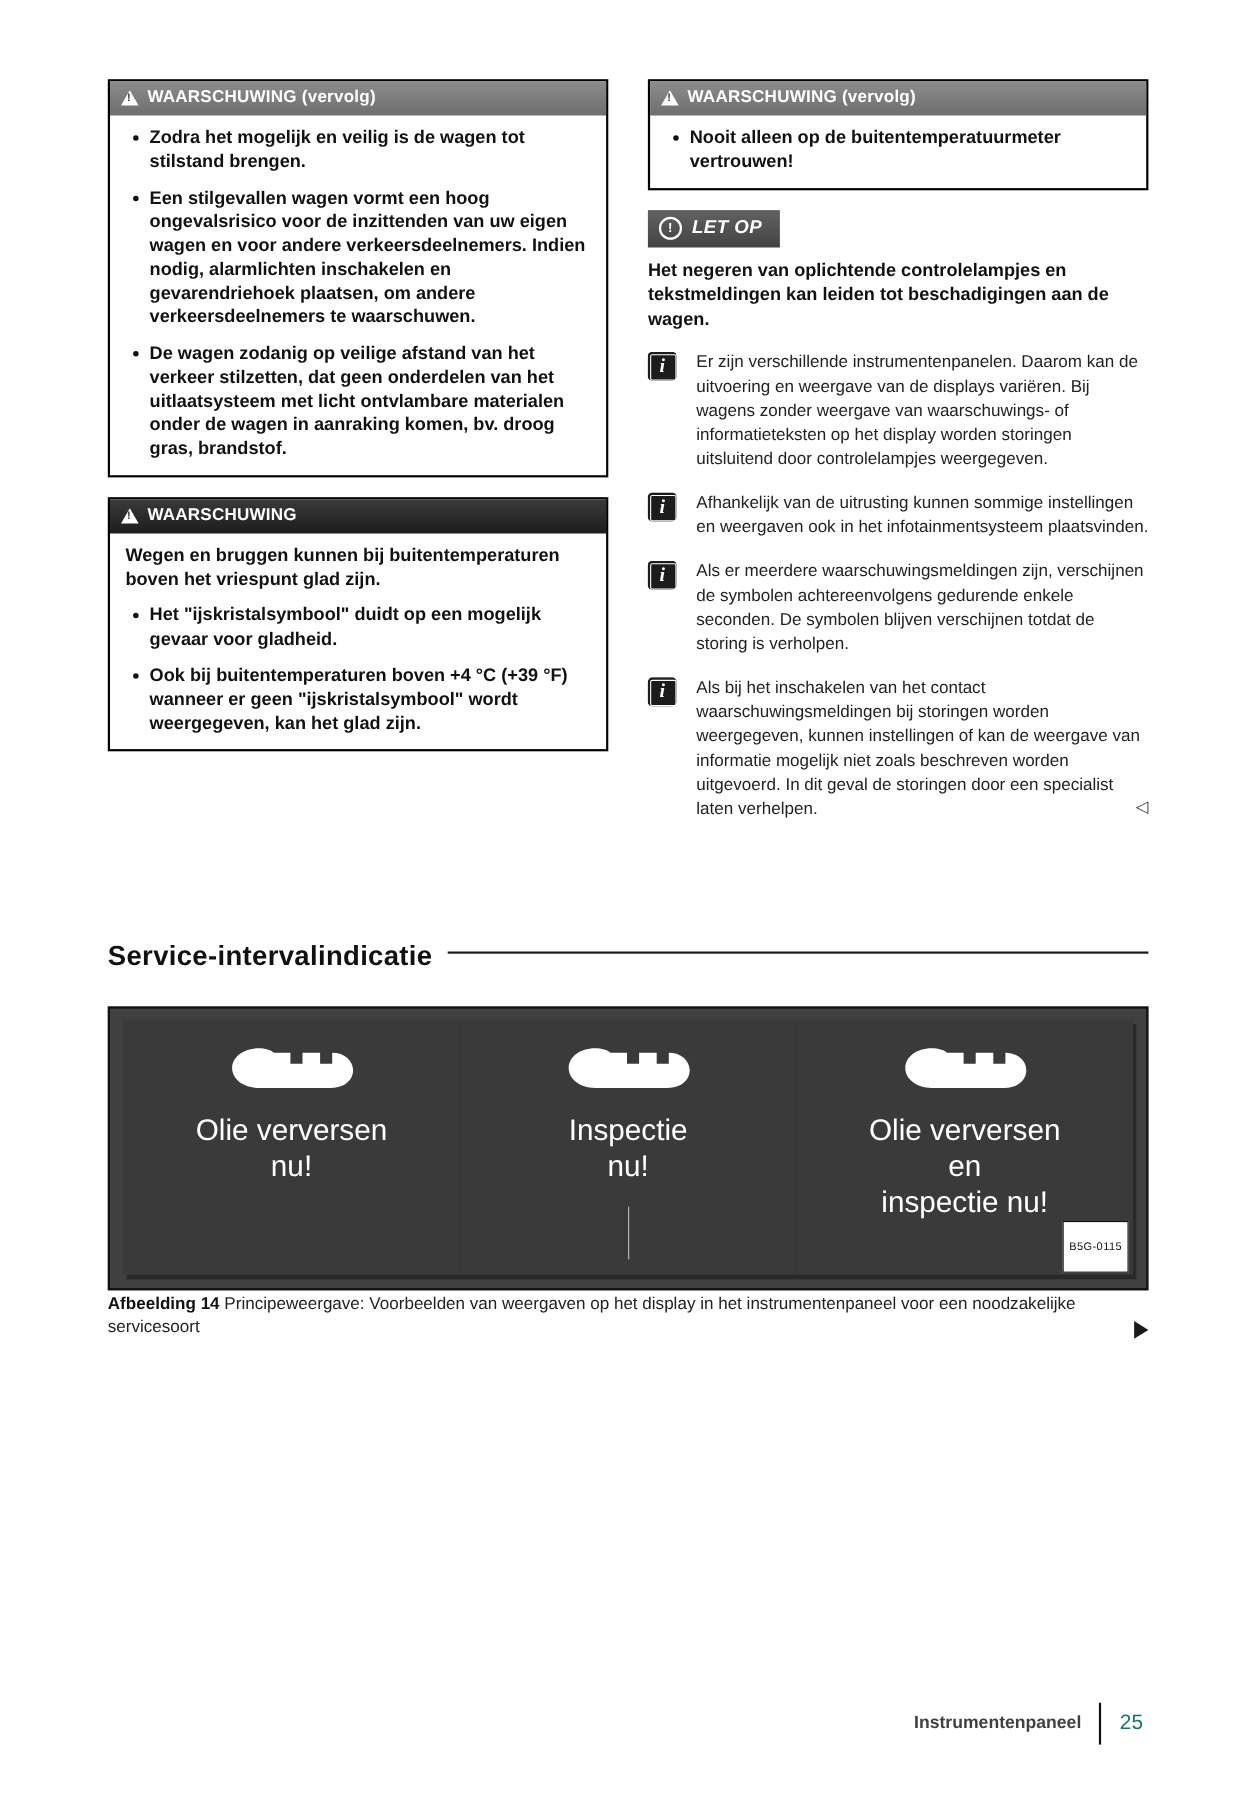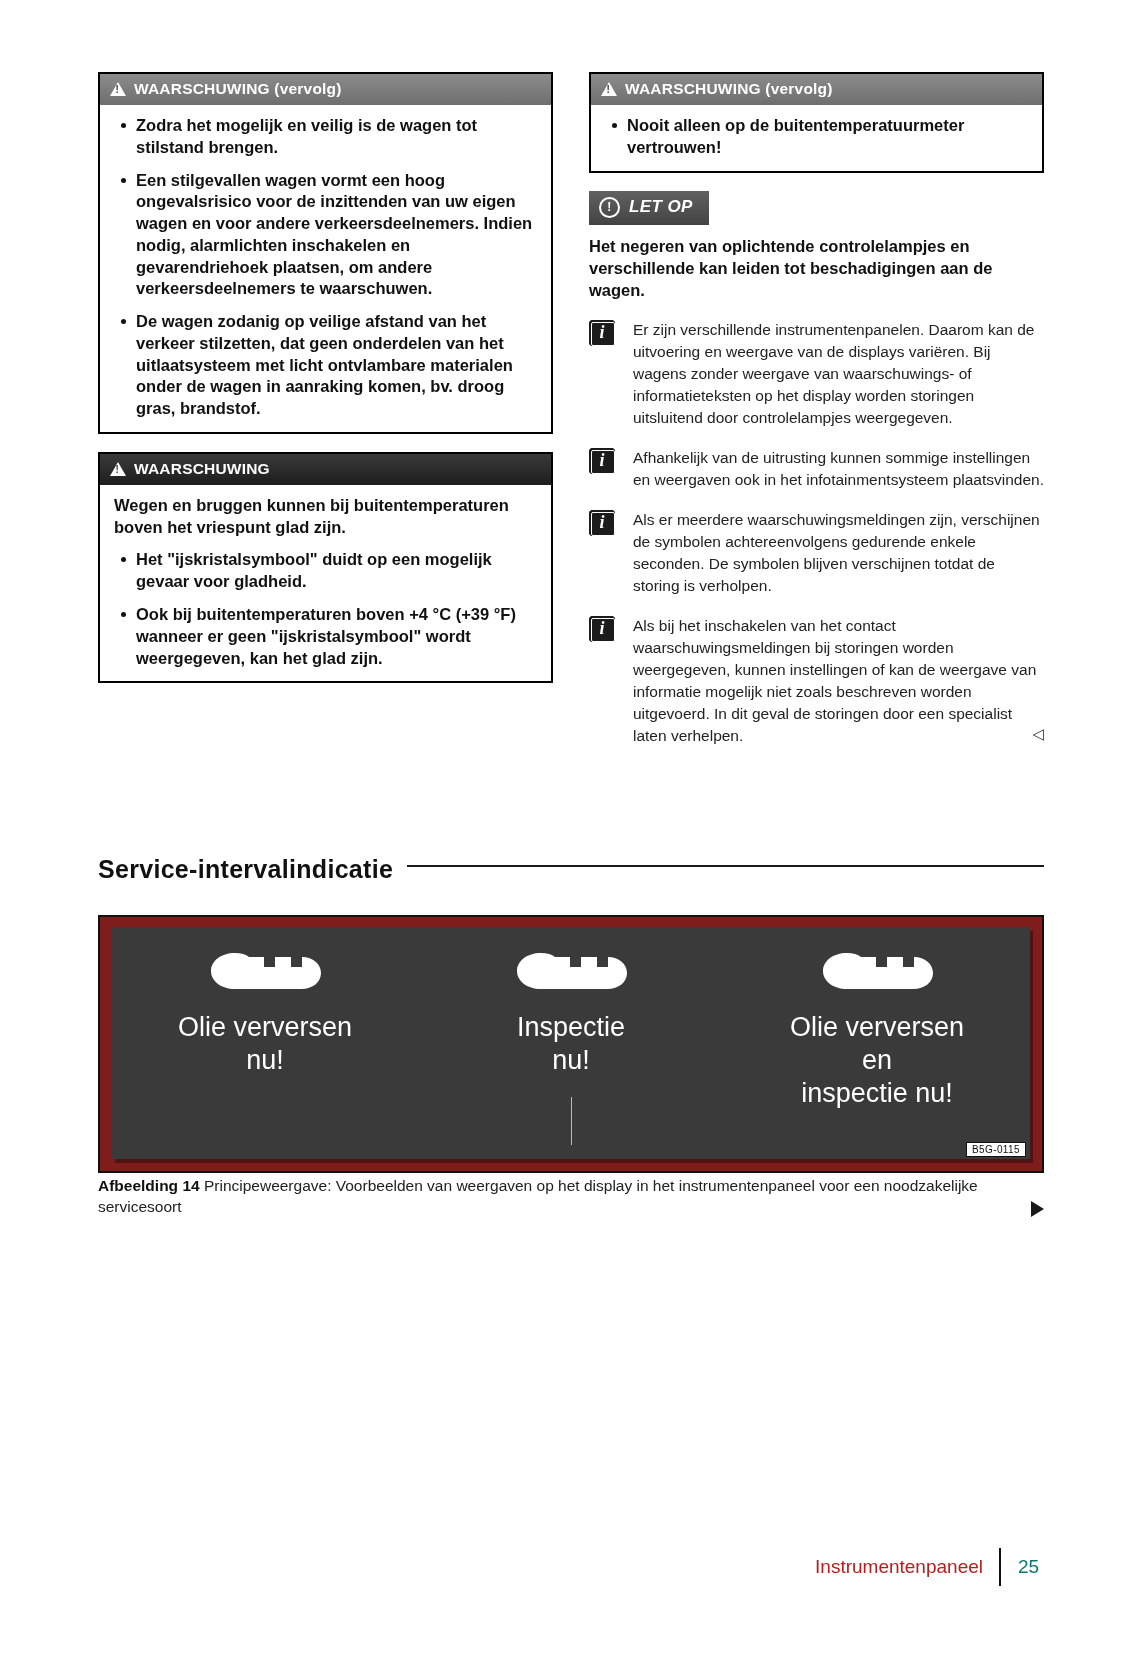--- a/index.html
+++ b/index.html
@@ -204,21 +204,21 @@
 
   
   .figure {
     position: absolute;
     left: 98px;
     top: 915px;
     width: 946px;
   }
   .figure-frame {
     border: 2px solid #111;
-    background: #7f1d1d;
+    background: #404040;
     padding: 10px 12px 12px 12px;
     display: flex;
     position: relative;
     box-sizing: border-box;
   }
   .panel {
     background: #3a3a3a;
     flex: 1;
     height: 232px;
     position: relative;
@@ -248,21 +248,21 @@
     height: 48px;
     background: #bdbdbd;
   }
   .figcode {
     position: absolute;
     right: 16px;
     bottom: 14px;
     background: #ffffff;
     border: 1px solid #111;
     font-size: 10px;
-    padding: 1px 5px;
+    padding: 17px 5px;
     letter-spacing: .4px;
     color: #111;
     font-family: "Liberation Sans", sans-serif;
   }
   .figcaption {
     margin-top: 2px;
     font-size: 15.5px;
     line-height: 1.38;
     color: #222;
     position: relative;
@@ -282,23 +282,24 @@
   
   .footer {
     position: absolute;
     right: 98px;
     bottom: 68px;
     display: flex;
     align-items: center;
     gap: 0;
   }
   .footer-label {
-    font-size: 19px;
-    color: #b91c1c;
+    font-size: 16px;
+    color: #404040;
     padding-right: 16px;
+    font-weight: bold;
   }
   .footer-divider {
     width: 2px;
     height: 38px;
     background: #111;
   }
   .footer-page {
     font-size: 19px;
     color: #0f766e;
     padding-left: 17px;
@@ -351,21 +352,21 @@
         <div class="warnbox-body">
           <p class="bullet-p">Nooit alleen op de buitentemperatuurmeter vertrouwen!</p>
         </div>
       </div>
 
       <div>
         <div class="letop-header">
           <span class="excl-circle">!</span>
           <span>LET OP</span>
         </div>
-        <p class="letop-body">Het negeren van oplichtende controlelampjes en verschillende kan leiden tot beschadigingen aan de wagen.</p>
+        <p class="letop-body">Het negeren van oplichtende controlelampjes en tekstmeldingen kan leiden tot beschadigingen aan de wagen.</p>
       </div>
 
       <div class="infopara">
         <span class="ibox">i</span>
         <span>Er zijn verschillende instrumentenpanelen. Daarom kan de uitvoering en weergave van de displays variëren. Bij wagens zonder weergave van waarschuwings- of informatieteksten op het display worden storingen uitsluitend door controlelampjes weergegeven.</span>
       </div>
 
       <div class="infopara">
         <span class="ibox">i</span>
         <span>Afhankelijk van de uitrusting kunnen sommige instellingen en weergaven ook in het infotainmentsysteem plaatsvinden.</span>

